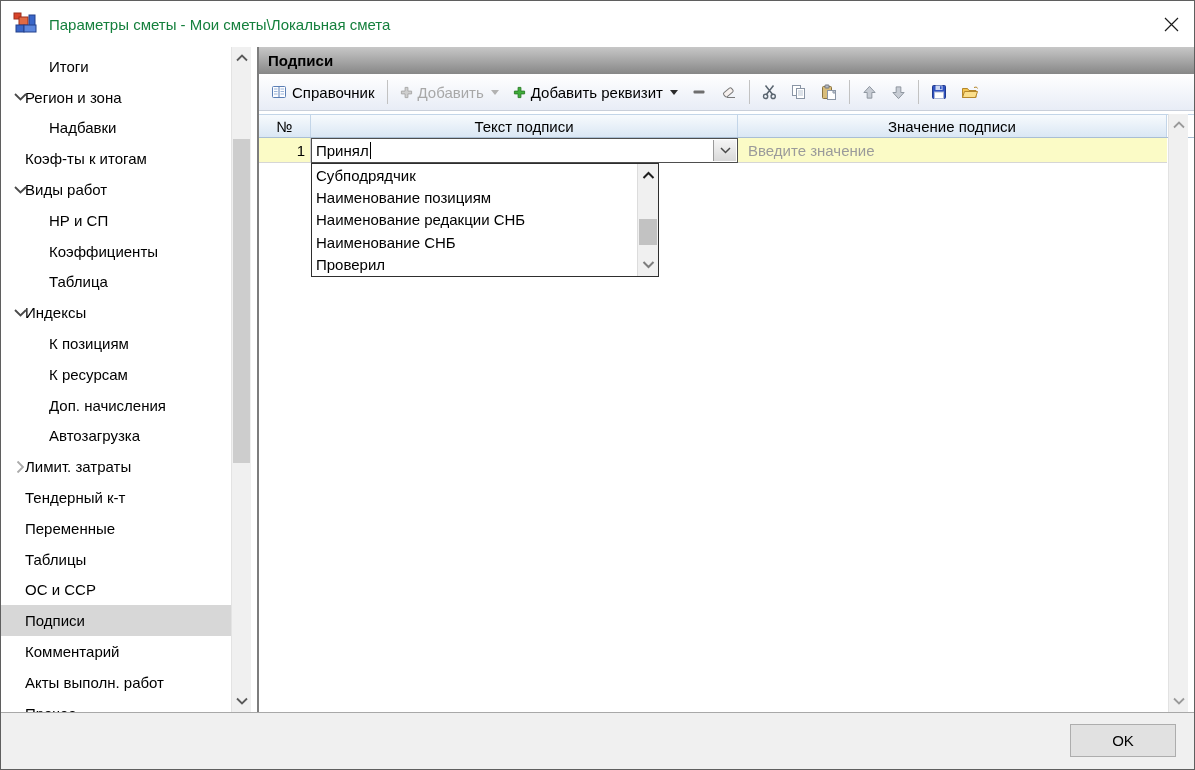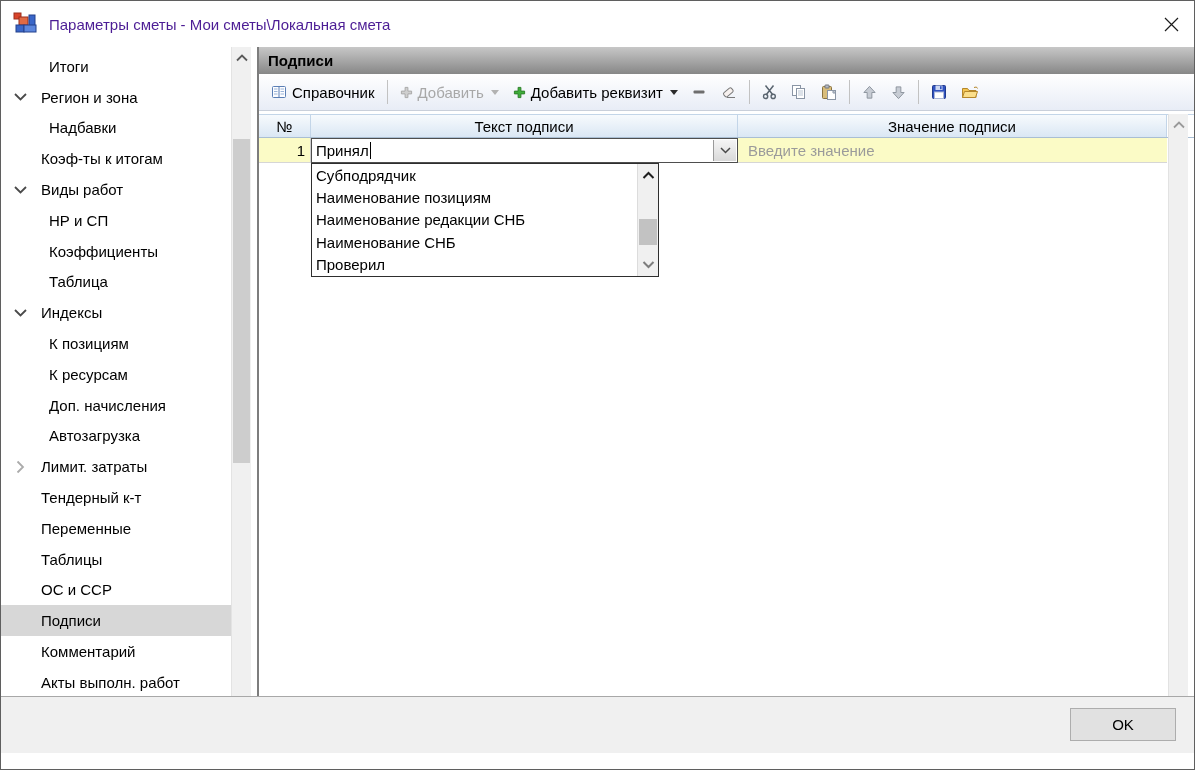--- a/index.html
+++ b/index.html
@@ -5,31 +5,31 @@
   * { box-sizing: border-box; margin: 0; padding: 0; }
   html,body { width:1195px; height:770px; }
   body { font-family:"Liberation Sans", sans-serif; font-size:15px; color:#000; background:#fff; }
 
   .window { position:relative; width:1195px; height:770px; background:#fff;
             border:1px solid #5f5f5f; overflow:hidden; }
 
   
   .titlebar { height:46px; display:flex; align-items:center; background:#fff; }
   .app-icon { width:26px; height:24px; margin:0 10px 0 12px; flex:0 0 auto; }
-  .title-text { font-size:15px; color:#4c1d95; }
+  .title-text { font-size:15px; color:#15803d; }
   .close-btn { margin-left:auto; width:46px; height:36px; display:flex; align-items:center;
                justify-content:center; cursor:default; }
 
   
   .content { position:absolute; top:46px; left:0; right:0; bottom:57px; display:flex; }
 
   
   .sidebar { width:230px; background:#fff; padding-top:4px; overflow:hidden; position:relative; }
   .sb-item { position:relative; height:30.8px; display:flex; align-items:center;
-             padding-left:40px; white-space:nowrap; cursor:default; }
+             padding-left:24px; white-space:nowrap; cursor:default; }
   .sb-item.lvl1 { padding-left:48px; }
   .sb-item.selected { background:var(--sel-bg,#d7d7d7); }
   .sb-chev { position:absolute; left:12px; top:50%; transform:translateY(-50%);
              width:15px; height:15px; display:flex; align-items:center; justify-content:center; }
 
   .v-sb { width:20px; background:#f0f0f0; position:relative; border-left:1px solid #e3e3e3; }
   .sb-arrow { position:absolute; left:0; width:100%; height:18px; display:flex;
               align-items:center; justify-content:center; }
   .sb-arrow.top { top:2px; } .sb-arrow.bottom { bottom:2px; }
   .sb-thumb { position:absolute; left:1px; right:1px; background:#cdcdcd; }
@@ -88,21 +88,21 @@
   .dd-arrow { position:absolute; left:0; width:100%; height:20px; display:flex;
               align-items:center; justify-content:center; }
   .dd-arrow.top { top:1px; } .dd-arrow.bottom { bottom:1px; }
   .dd-thumb { position:absolute; left:1px; right:1px; top:55px; height:26px; background:#c2c2c2; }
 
   
   .v-scroll { position:absolute; top:0; right:6px; bottom:0; width:20px; background:#f0f0f0;
               border-left:1px solid #e2e2e2; }
 
   
-  .footer { position:absolute; left:0; right:0; bottom:16px; height:57px; background:#f0f0f0;
+  .footer { position:absolute; left:0; right:0; bottom:0; height:57px; background:#f0f0f0;
             border-top:1px solid #a8a8a8; }
   .ok-btn { position:absolute; right:18px; top:11px; width:106px; height:33px;
             background:#e1e1e1; border:1px solid #adadad; display:flex; align-items:center;
             justify-content:center; font-size:15px; cursor:default; }
 
   svg { display:block; }
 </style>
 </head>
 <body>
 

